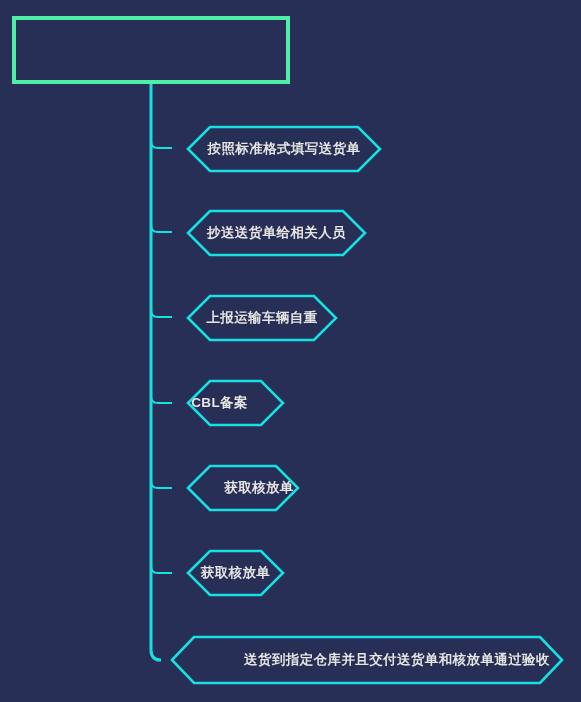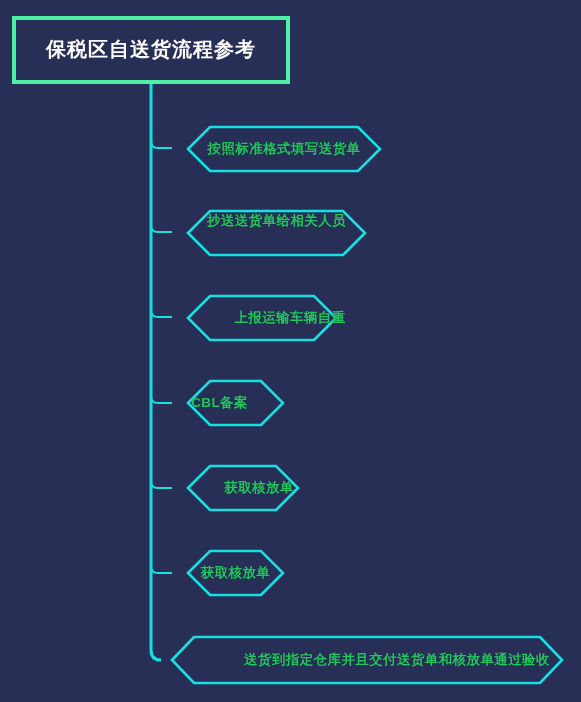--- a/index.html
+++ b/index.html
@@ -22,21 +22,21 @@
   #diagram-svg {
     position: absolute;
     left: 0;
     top: 0;
     width: 581px;
     height: 702px;
     display: block;
   }
   .node-label {
     position: absolute;
-    color: #22c55e;
+    color: #e5e5e5;
     font-weight: bold;
     font-size: 13.5px;
     letter-spacing: 0.4px;
     white-space: nowrap;
     text-align: center;
     line-height: 1;
     pointer-events: none;
     text-shadow: 0 0 1px rgba(0,0,0,0.35);
   }
   .root-title {
@@ -75,28 +75,27 @@
         <polygon points="188.0,403.0 210.0,381.0 261.0,381.0 283.0,403.0 261.0,425.0 210.0,425.0" fill="none" stroke="#17e0e0" stroke-width="2.6" stroke-linejoin="miter"></polygon>
         <polygon points="188.0,488.0 210.0,466.0 276.0,466.0 298.0,488.0 276.0,510.0 210.0,510.0" fill="none" stroke="#17e0e0" stroke-width="2.6" stroke-linejoin="miter"></polygon>
         <polygon points="188.0,573.0 210.0,551.0 261.0,551.0 283.0,573.0 261.0,595.0 210.0,595.0" fill="none" stroke="#17e0e0" stroke-width="2.6" stroke-linejoin="miter"></polygon>
         <polygon points="172.0,660.0 194.0,637.0 540.0,637.0 562.0,660.0 540.0,683.0 194.0,683.0" fill="none" stroke="#17e0e0" stroke-width="2.6" stroke-linejoin="miter"></polygon>
       </g>
     <g id="root-rect-group">
         <rect x="14" y="18" width="274" height="64" fill="none" stroke="#4df0a5" stroke-width="4"></rect>
       </g>
   </svg>
 
-  <div class="root-title" id="root-title" style="left: 12px; top: 39px; width: 278px; text-align: center;">保税区自送货流程参考</div>
 
   <div id="labels">
       <div class="node-label" style="left: 188px; top: 142px; width: 192px;">按照标准格式填写送货单</div>
       <div class="hit" style="left: 188px; top: 127px; width: 192px; height: 44px;"></div>
-      <div class="node-label" style="left: 188px; top: 214px; width: 177px;">抄送送货单给相关人员</div>
+      <div class="node-label" style="left: 188px; top: 226px; width: 177px;">抄送送货单给相关人员</div>
       <div class="hit" style="left: 188px; top: 211px; width: 177px; height: 44px;"></div>
-      <div class="node-label" style="left: 188px; top: 311px; width: 148px; margin-left: 28px;">上报运输车辆自重</div>
+      <div class="node-label" style="left: 188px; top: 311px; width: 148px;">上报运输车辆自重</div>
       <div class="hit" style="left: 188px; top: 296px; width: 148px; height: 44px;"></div>
       <div class="node-label" style="left: 172px; top: 396px; width: 95px;">CBL备案</div>
       <div class="hit" style="left: 188px; top: 381px; width: 95px; height: 44px;"></div>
       <div class="node-label" style="left: 204px; top: 481px; width: 110px;">获取核放单</div>
       <div class="hit" style="left: 188px; top: 466px; width: 110px; height: 44px;"></div>
       <div class="node-label" style="left: 188px; top: 566px; width: 95px;">获取核放单</div>
       <div class="hit" style="left: 188px; top: 551px; width: 95px; height: 44px;"></div>
       <div class="node-label" style="left: 172px; top: 653px; width: 450px;">送货到指定仓库并且交付送货单和核放单通过验收</div>
       <div class="hit" style="left: 172px; top: 637px; width: 390px; height: 46px;"></div>
     </div>

